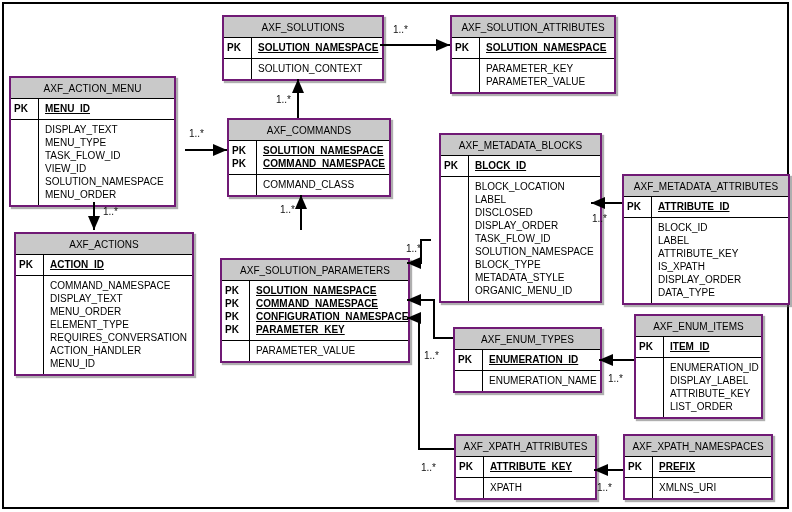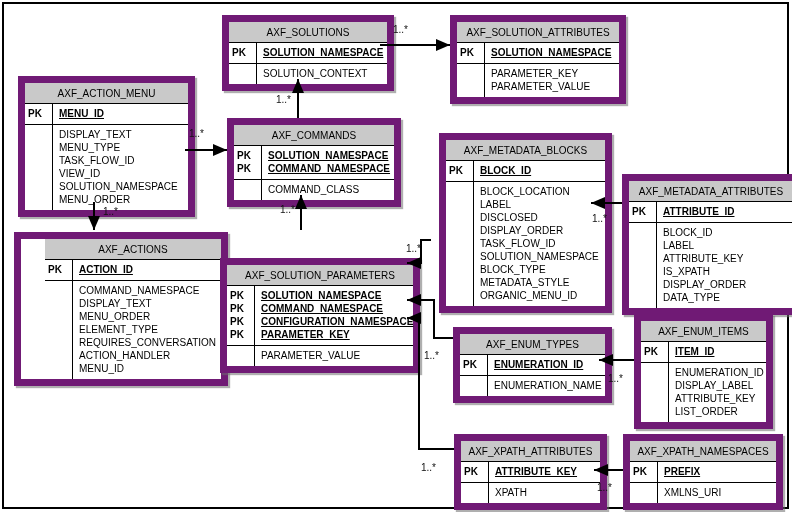--- a/index.html
+++ b/index.html
@@ -5,21 +5,21 @@
   html,body{margin:0;padding:0;background:#fff;}
   #canvas{
     position:relative;width:792px;height:512px;background:#ffffff;
     font-family:"Liberation Sans", sans-serif;overflow:hidden;
   }
   #frame{
     position:absolute;left:2px;top:2px;right:3px;bottom:3px;
     border:2px solid #000;pointer-events:none;
   }
   .entity{
-    position:absolute;background:#fff;border:7px solid #701a75;
+    position:absolute;background:#fff;border:2px solid #701a75;
     box-shadow:2px 2px 1px rgba(110,110,110,.55);
     font-size:10px;line-height:13px;color:#000;
   }
   .entity .title{
     background:#c9c9c9;border-bottom:1px solid #000;text-align:center;
     padding:4px 2px 3px 2px;white-space:nowrap;overflow:hidden;
   }
   .entity .sec{display:flex;}
   .entity .sec.pk{border-bottom:1px solid #000;}
   .entity .pkcol{
@@ -71,21 +71,21 @@
           </div>
       </div>
       <div class="sec body">
         <div class="pkcol"></div>
         <div class="names">
             <div class="field-name">PARAMETER_KEY</div>
             <div class="field-name">PARAMETER_VALUE</div>
           </div>
       </div>
     </div>
-      <div class="entity" style="left: 18px; top: 76px; width: 163px;">
+      <div class="entity" style="left: 9px; top: 76px; width: 163px;">
       <div class="title">AXF_ACTION_MENU</div>
       <div class="sec pk">
         <div class="pkcol">
             <div class="pk-tag">PK</div>
           </div>
         <div class="names">
             <div class="pk-name">MENU_ID</div>
           </div>
       </div>
       <div class="sec body">
@@ -159,21 +159,21 @@
         <div class="names">
             <div class="field-name">BLOCK_ID</div>
             <div class="field-name">LABEL</div>
             <div class="field-name">ATTRIBUTE_KEY</div>
             <div class="field-name">IS_XPATH</div>
             <div class="field-name">DISPLAY_ORDER</div>
             <div class="field-name">DATA_TYPE</div>
           </div>
       </div>
     </div>
-      <div class="entity" style="left: 14px; top: 232px; width: 176px; padding-left: 24px;">
+      <div class="entity" style="left: 14px; top: 232px; width: 176px;">
       <div class="title">AXF_ACTIONS</div>
       <div class="sec pk">
         <div class="pkcol">
             <div class="pk-tag">PK</div>
           </div>
         <div class="names">
             <div class="pk-name">ACTION_ID</div>
           </div>
       </div>
       <div class="sec body">

